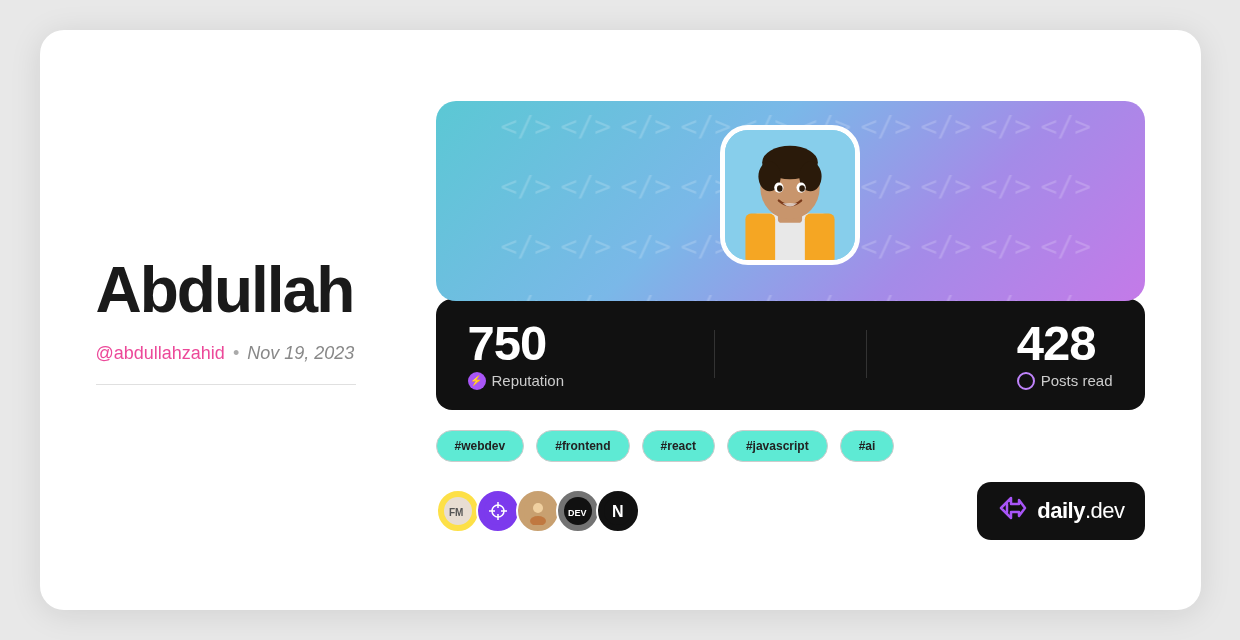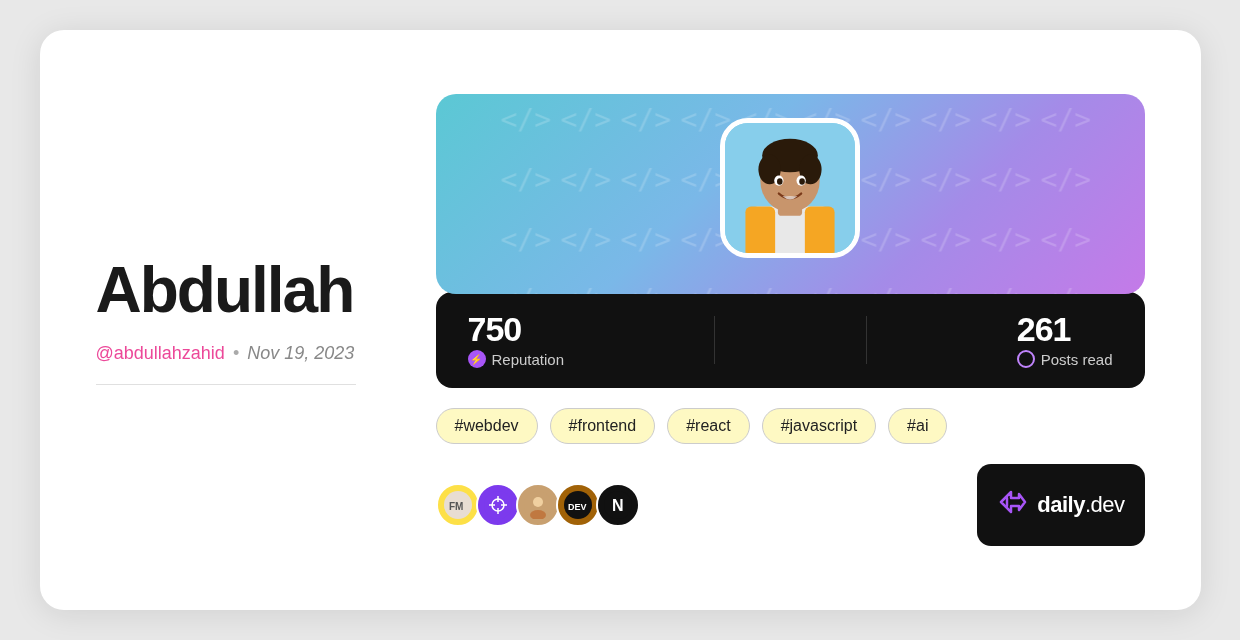--- a/index.html
+++ b/index.html
@@ -121,21 +121,21 @@
       padding: 20px 32px;
       margin-top: -2px;
     }
     .stat-item {
       display: flex;
       flex-direction: column;
       align-items: flex-start;
       gap: 4px;
     }
     .stat-value {
-      font-size: 34px;
+      font-size: 49px;
       font-weight: 800;
       color: #fff;
       line-height: 1;
       letter-spacing: -1px;
     }
     .stat-label-row {
       display: flex;
       align-items: center;
       gap: 6px;
       font-size: 15px;
@@ -174,24 +174,24 @@
     
     .tags-row {
       display: flex;
       flex-wrap: wrap;
       gap: 12px;
     }
     .tag {
       border: 1.5px solid #ccc;
       border-radius: 999px;
       padding: 8px 18px;
-      font-size: 16px;
+      font-size: 12px;
       color: #222;
-      font-weight: 400;
-      background: #fef9c3;
+      font-weight: 700;
+      background: #5eead4;
     }
 
     
     .sources-row {
       display: flex;
       align-items: center;
       justify-content: space-between;
     }
     .source-icons {
       display: flex;
@@ -207,31 +207,31 @@
       overflow: hidden;
       display: flex;
       align-items: center;
       justify-content: center;
       font-size: 13px;
       font-weight: 700;
     }
     .source-fm { background: #fde047; }
     .source-crosshair { background: #7c3aed; color: #fff; }
     .source-person { background: #c8a880; color: #fff; }
-    .source-dev { background: #a16207; color: #fff; font-size: 11px; text-align: center; }
+    .source-dev { background: #737373; color: #fff; font-size: 11px; text-align: center; }
     .source-next { background: #111; color: #fff; font-size: 14px; }
 
     
     .daily-dev-logo {
       display: flex;
       align-items: center;
       gap: 8px;
       background: #111;
       border-radius: 14px;
-      padding: 24px 20px;
+      padding: 12px 20px;
     }
     .daily-dev-icon {
       color: #a855f7;
       font-size: 22px;
     }
     .daily-dev-text {
       font-size: 22px;
       color: #fff;
       font-weight: 400;
       letter-spacing: -0.5px;
@@ -307,21 +307,21 @@
         <div class="stat-item">
           <span class="stat-value">750</span>
           <div class="stat-label-row">
             <div class="stat-icon stat-icon-reputation">⚡</div>
             <span>Reputation</span>
           </div>
         </div>
         <div class="stat-divider"></div>
         <div class="stat-divider"></div>
         <div class="stat-item">
-          <span class="stat-value">261</span>
+          <span class="stat-value">428</span>
           <div class="stat-label-row">
             <div class="stat-icon stat-icon-posts"></div>
             <span>Posts read</span>
           </div>
         </div>
       </div>
     </div>
 
     <div class="tags-row">
       <span class="tag">#webdev</span>

